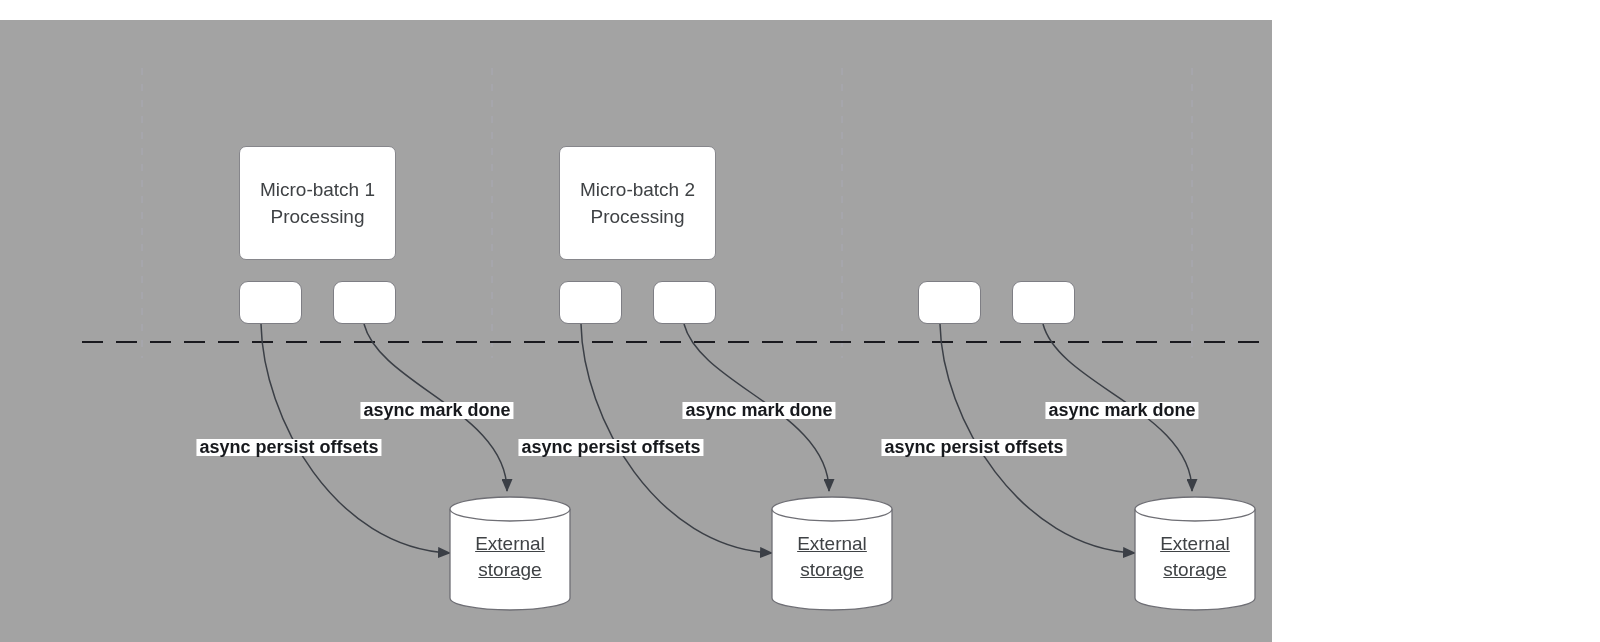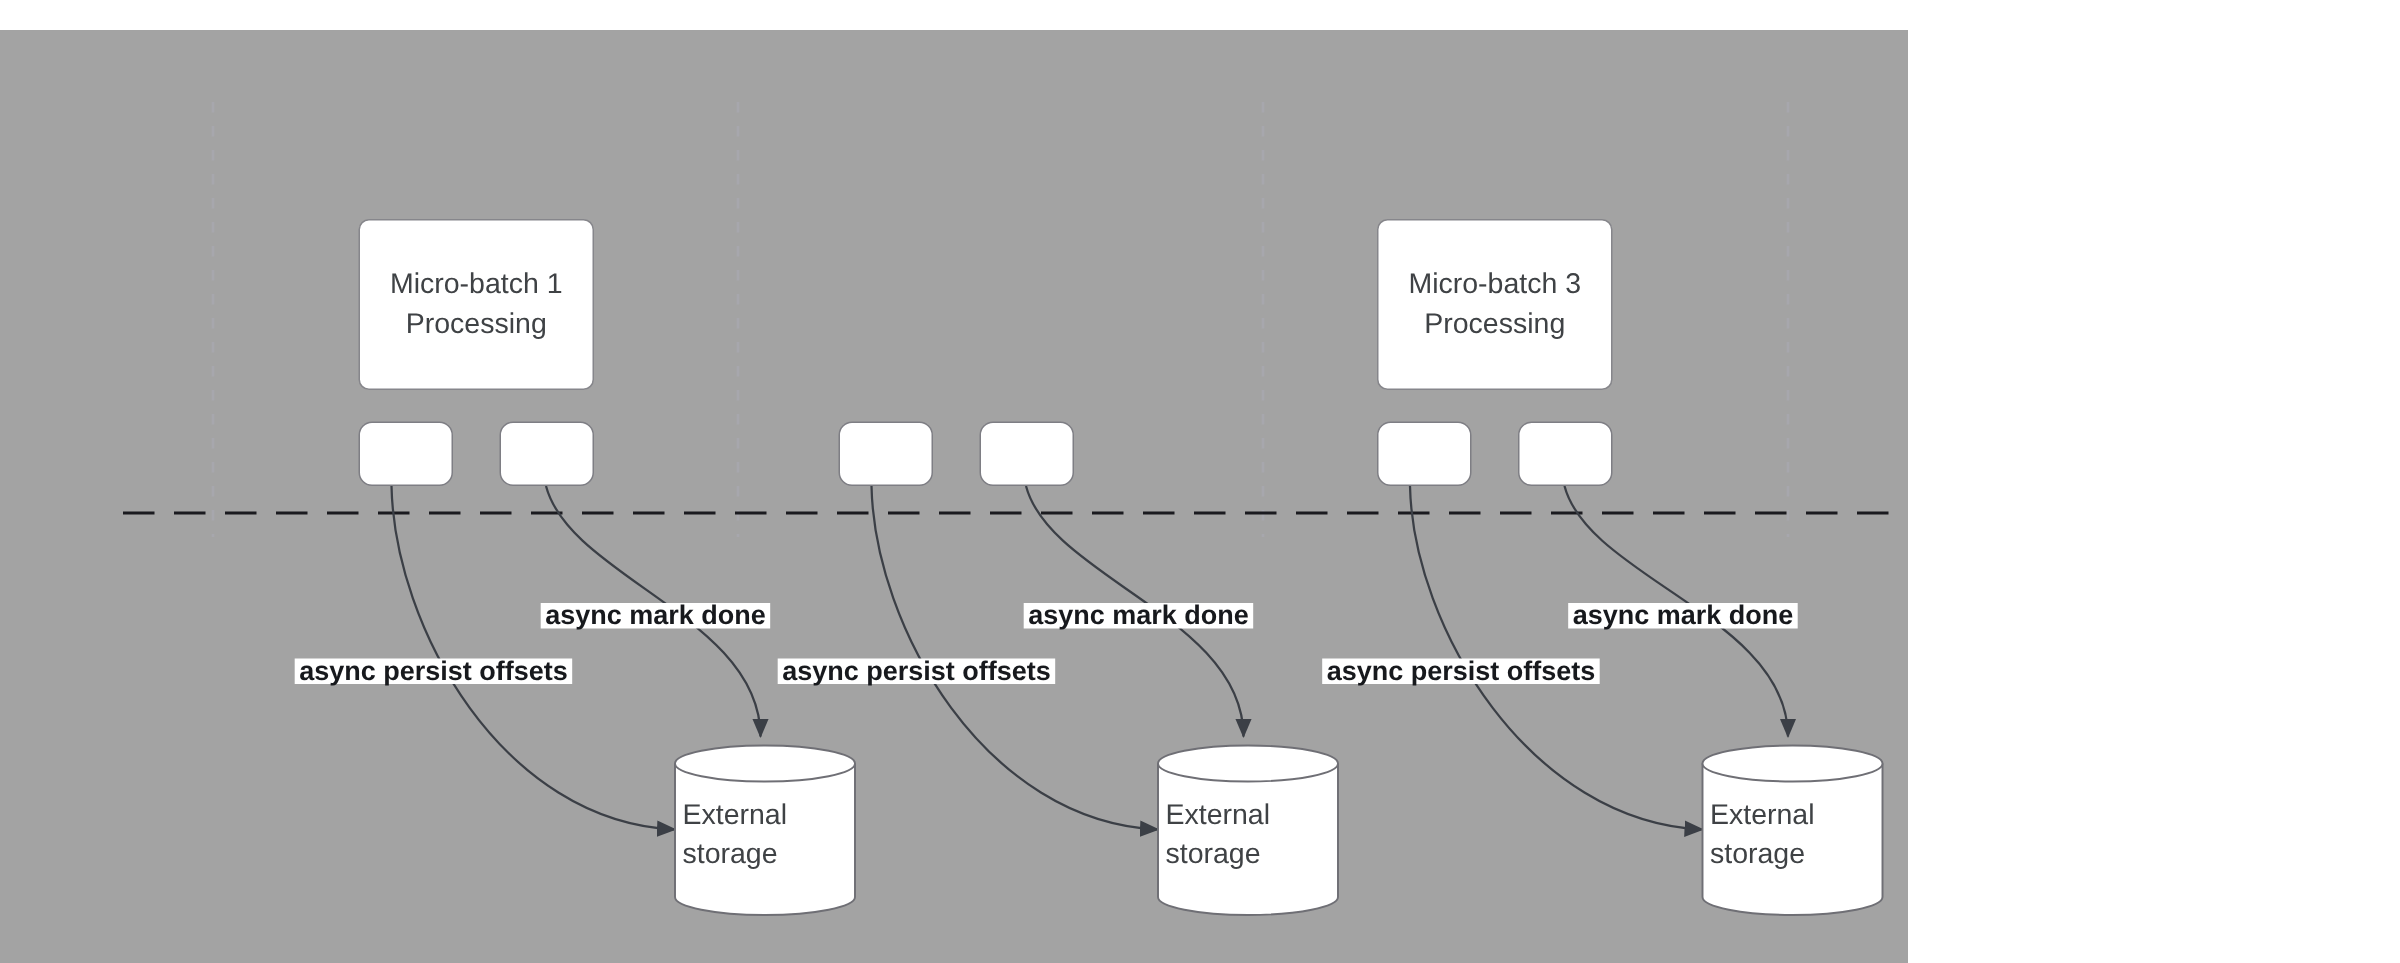--- a/index.html
+++ b/index.html
@@ -61,24 +61,25 @@
     white-space: nowrap;
     line-height: 17px;
   }
 
   
   .storage-label {
     position: absolute;
     top: 511px;
     width: 110px;
     transform: translateX(-50%);
-    text-align: left;
+    text-align: center;
     font-size: 19px;
     line-height: 26px;
     color: #3f4245;
+    text-decoration: underline;
   }
 
   .time-label {
     position: absolute;
     left: 1386px;
     top: 261px;
     transform: translateX(-50%);
     font-size: 19px;
     color: #3f4245;
     white-space: nowrap;
@@ -132,29 +133,29 @@
 
   <div class="proc-box" style="left:239px">
     <span>Micro-batch 1 Processing</span>
   </div>
   <div class="task-box" style="left:239px"></div>
   <div class="task-box" style="left:333px"></div>
   <div class="conn-label" style="left:289px; top:419px">async persist offsets</div>
   <div class="conn-label" style="left:437px; top:382px">async mark done</div>
   <div class="storage-label" style="left:510px">External storage</div>
 
+  <div class="proc-box" style="left:559px">
+    <span>Micro-batch 2 Processing</span>
+  </div>
   <div class="task-box" style="left:559px"></div>
   <div class="task-box" style="left:653px"></div>
   <div class="conn-label" style="left:611px; top:419px">async persist offsets</div>
   <div class="conn-label" style="left:759px; top:382px">async mark done</div>
   <div class="storage-label" style="left:832px">External storage</div>
 
-  <div class="proc-box" style="left:918px">
-    <span>Micro-batch 3 Processing</span>
-  </div>
   <div class="task-box" style="left:918px"></div>
   <div class="task-box" style="left:1012px"></div>
   <div class="conn-label" style="left:974px; top:419px">async persist offsets</div>
   <div class="conn-label" style="left:1122px; top:382px">async mark done</div>
   <div class="storage-label" style="left:1195px">External storage</div>
 
   <div class="time-label">Time</div>
 
 </div>
 

